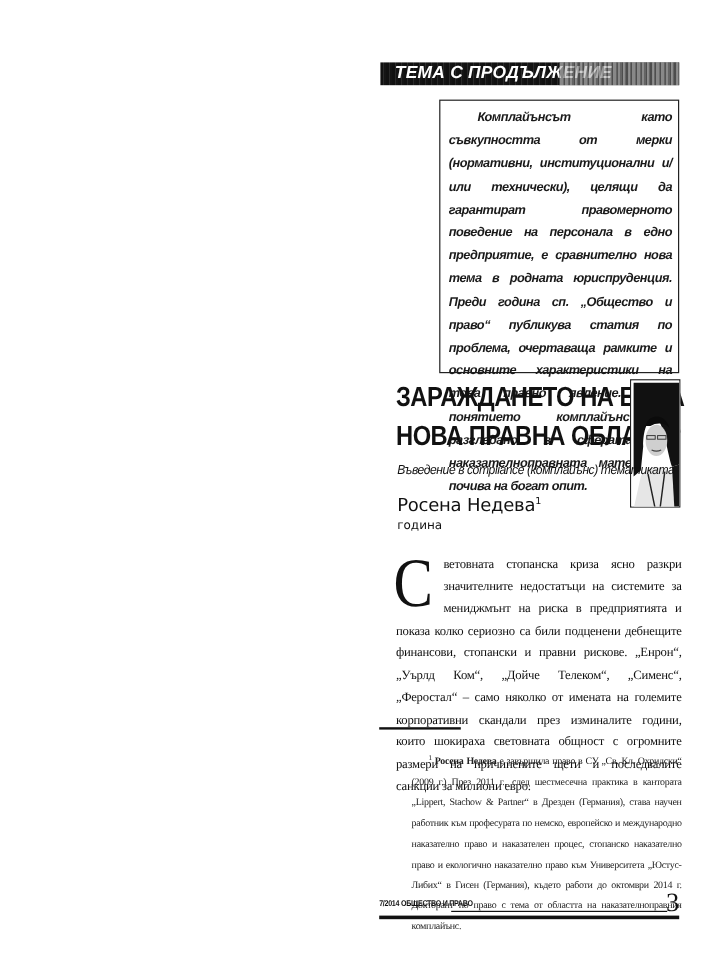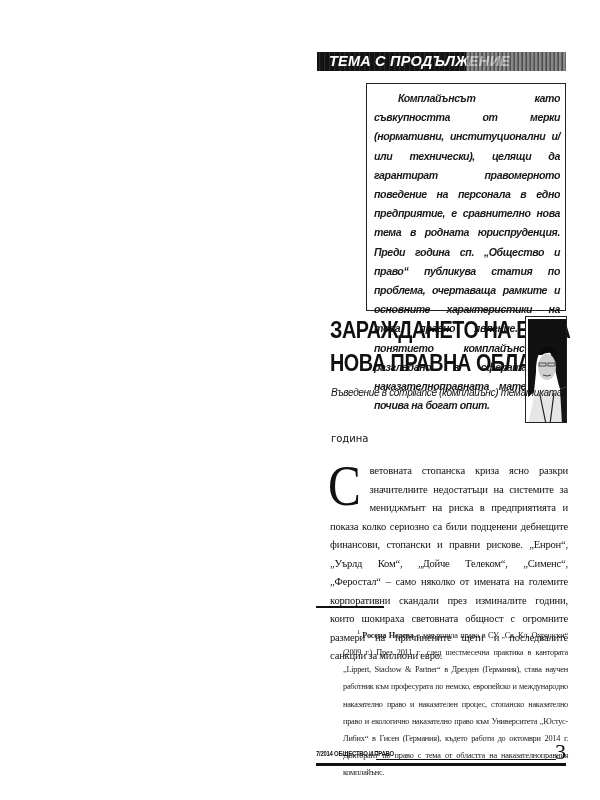--- a/index.html
+++ b/index.html
@@ -122,20 +122,23 @@
       <rect x="22" y="46" width="7" height="3" fill="none" stroke="#333" stroke-width="0.8"></rect>
       <path d="M17 58 Q21 60 25 58" stroke="#444" stroke-width="1" fill="none"></path>
       <path d="M8 80 C12 70 30 70 36 80 L40 107 L2 107 Z" fill="#e6e6e6"></path>
       <path d="M14 78 L20 107 M28 76 L24 107" stroke="#222" stroke-width="1.2"></path>
       <path d="M34 72 L40 70 L40 107 L36 107 Z" fill="#151515"></path>
     </svg>
   </div>
 
   <div class="subtitle">Въведение в compliance (комплайънс) тематиката</div>
 
+  <div class="author-name">
+    <span>Росена Недева</span><sup>1</sup>
+  </div>
   <div class="author-role">година</div>
 
   <p class="body-text">
     <span class="dropcap">С</span><span>ветовната стопанска криза ясно разкри значителните недостатъци на системите за мениджмънт на риска в предприятията и показа колко сериозно са били подценени дебнещите финансови, стопански и правни рискове. „Енрон“, „Уърлд Ком“, „Дойче Телеком“, „Сименс“, „Феростал“ – само няколко от имената на големите корпоративни скандали през изминалите години, които шокираха световната общност с огромните размери на причинените щети и последвалите санкции за милиони евро.</span>
   </p>
 
   <div class="footnote-rule"></div>
 
   <p class="footnote">
     <span class="indent-line" style="display:inline-block;width:14px;"></span><sup style="font-size:6px;">1</sup>&nbsp;<b>Росена Недева</b><span> е завършила право в СУ „Св. Кл. Охридски“ (2009 г.) През 2011 г., след шестмесечна практика в кантората „Lippert, Stachow &amp; Partner“ в Дрезден (Германия), става научен работник към професурата по немско, европейско и международно наказателно право и наказателен процес, стопанско наказателно право и екологично наказателно право към Университета „Юстус-Либих“ в Гисен (Германия), където работи до октомври 2014 г. Докторант по право с тема от областта на наказателноправния компл­айънс.</span>

